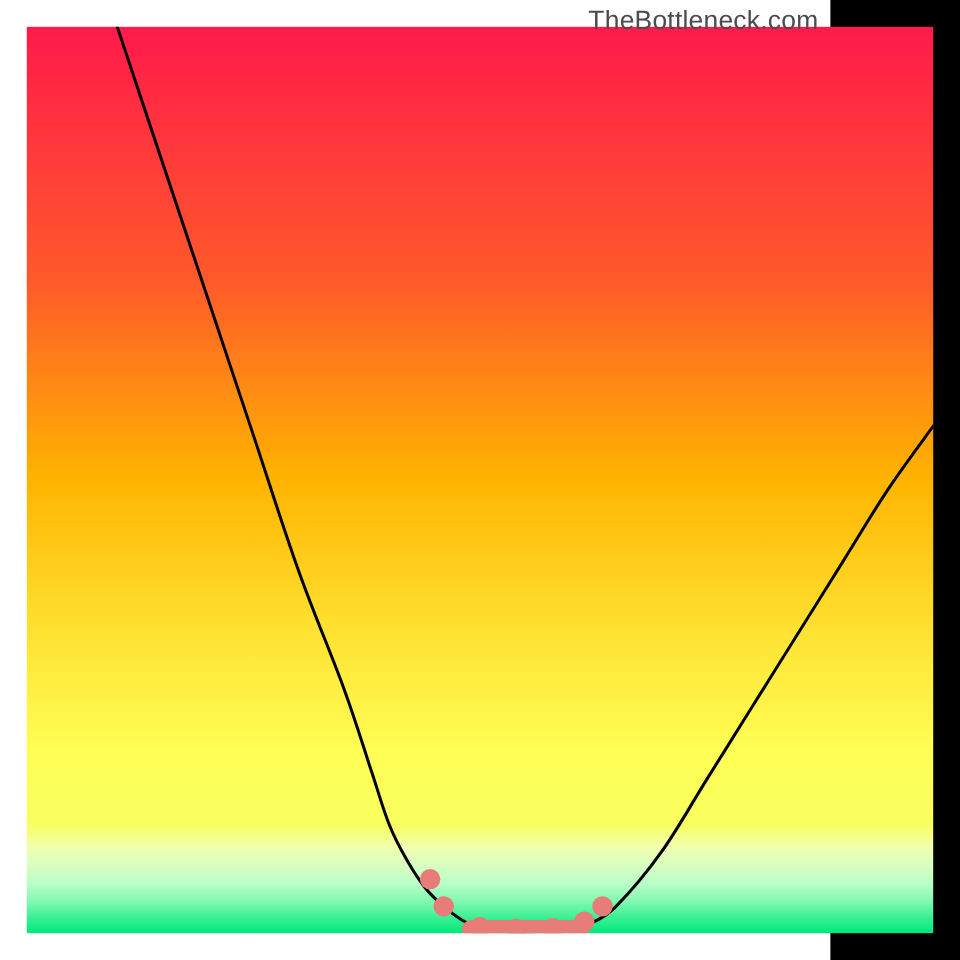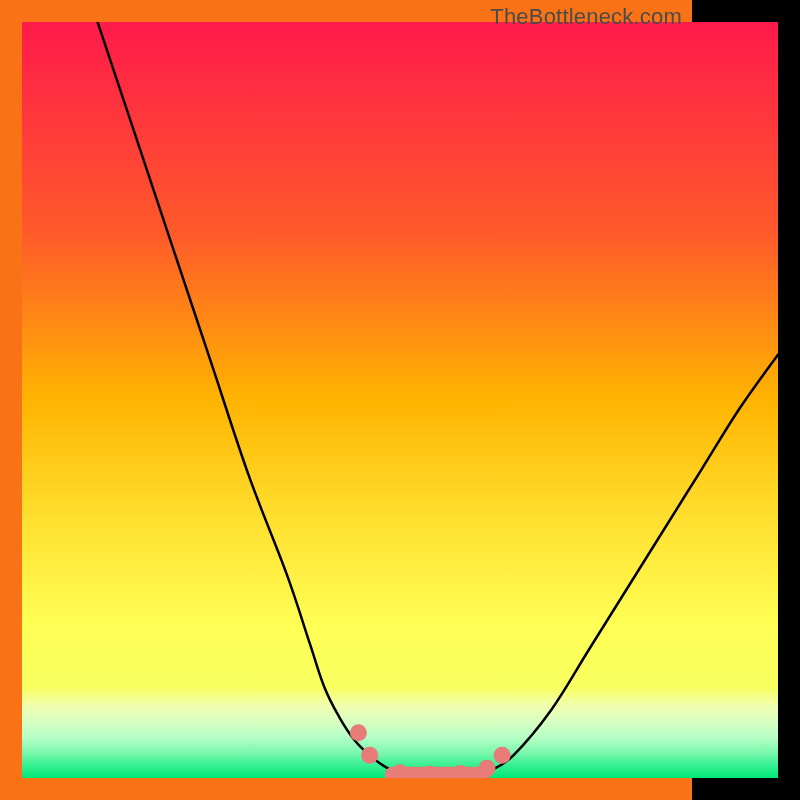--- a/index.html
+++ b/index.html
@@ -1,21 +1,21 @@
 <!DOCTYPE html>
 <html><head>
 <meta charset="utf-8">
 <style>
   * { margin: 0; padding: 0; box-sizing: border-box; }
   html, body { width: 800px; height: 800px; overflow: hidden; background: #000; }
   .frame {
     position: relative;
     width: 692px;
     height: 800px;
-    background: #f97316;
+    background: #ffffff;
   }
   .plot-area {
     position: absolute;
     left: 22px;
     top: 22px;
     width: 756px;
     height: 756px;
     overflow: hidden;
   }
   .watermark {

